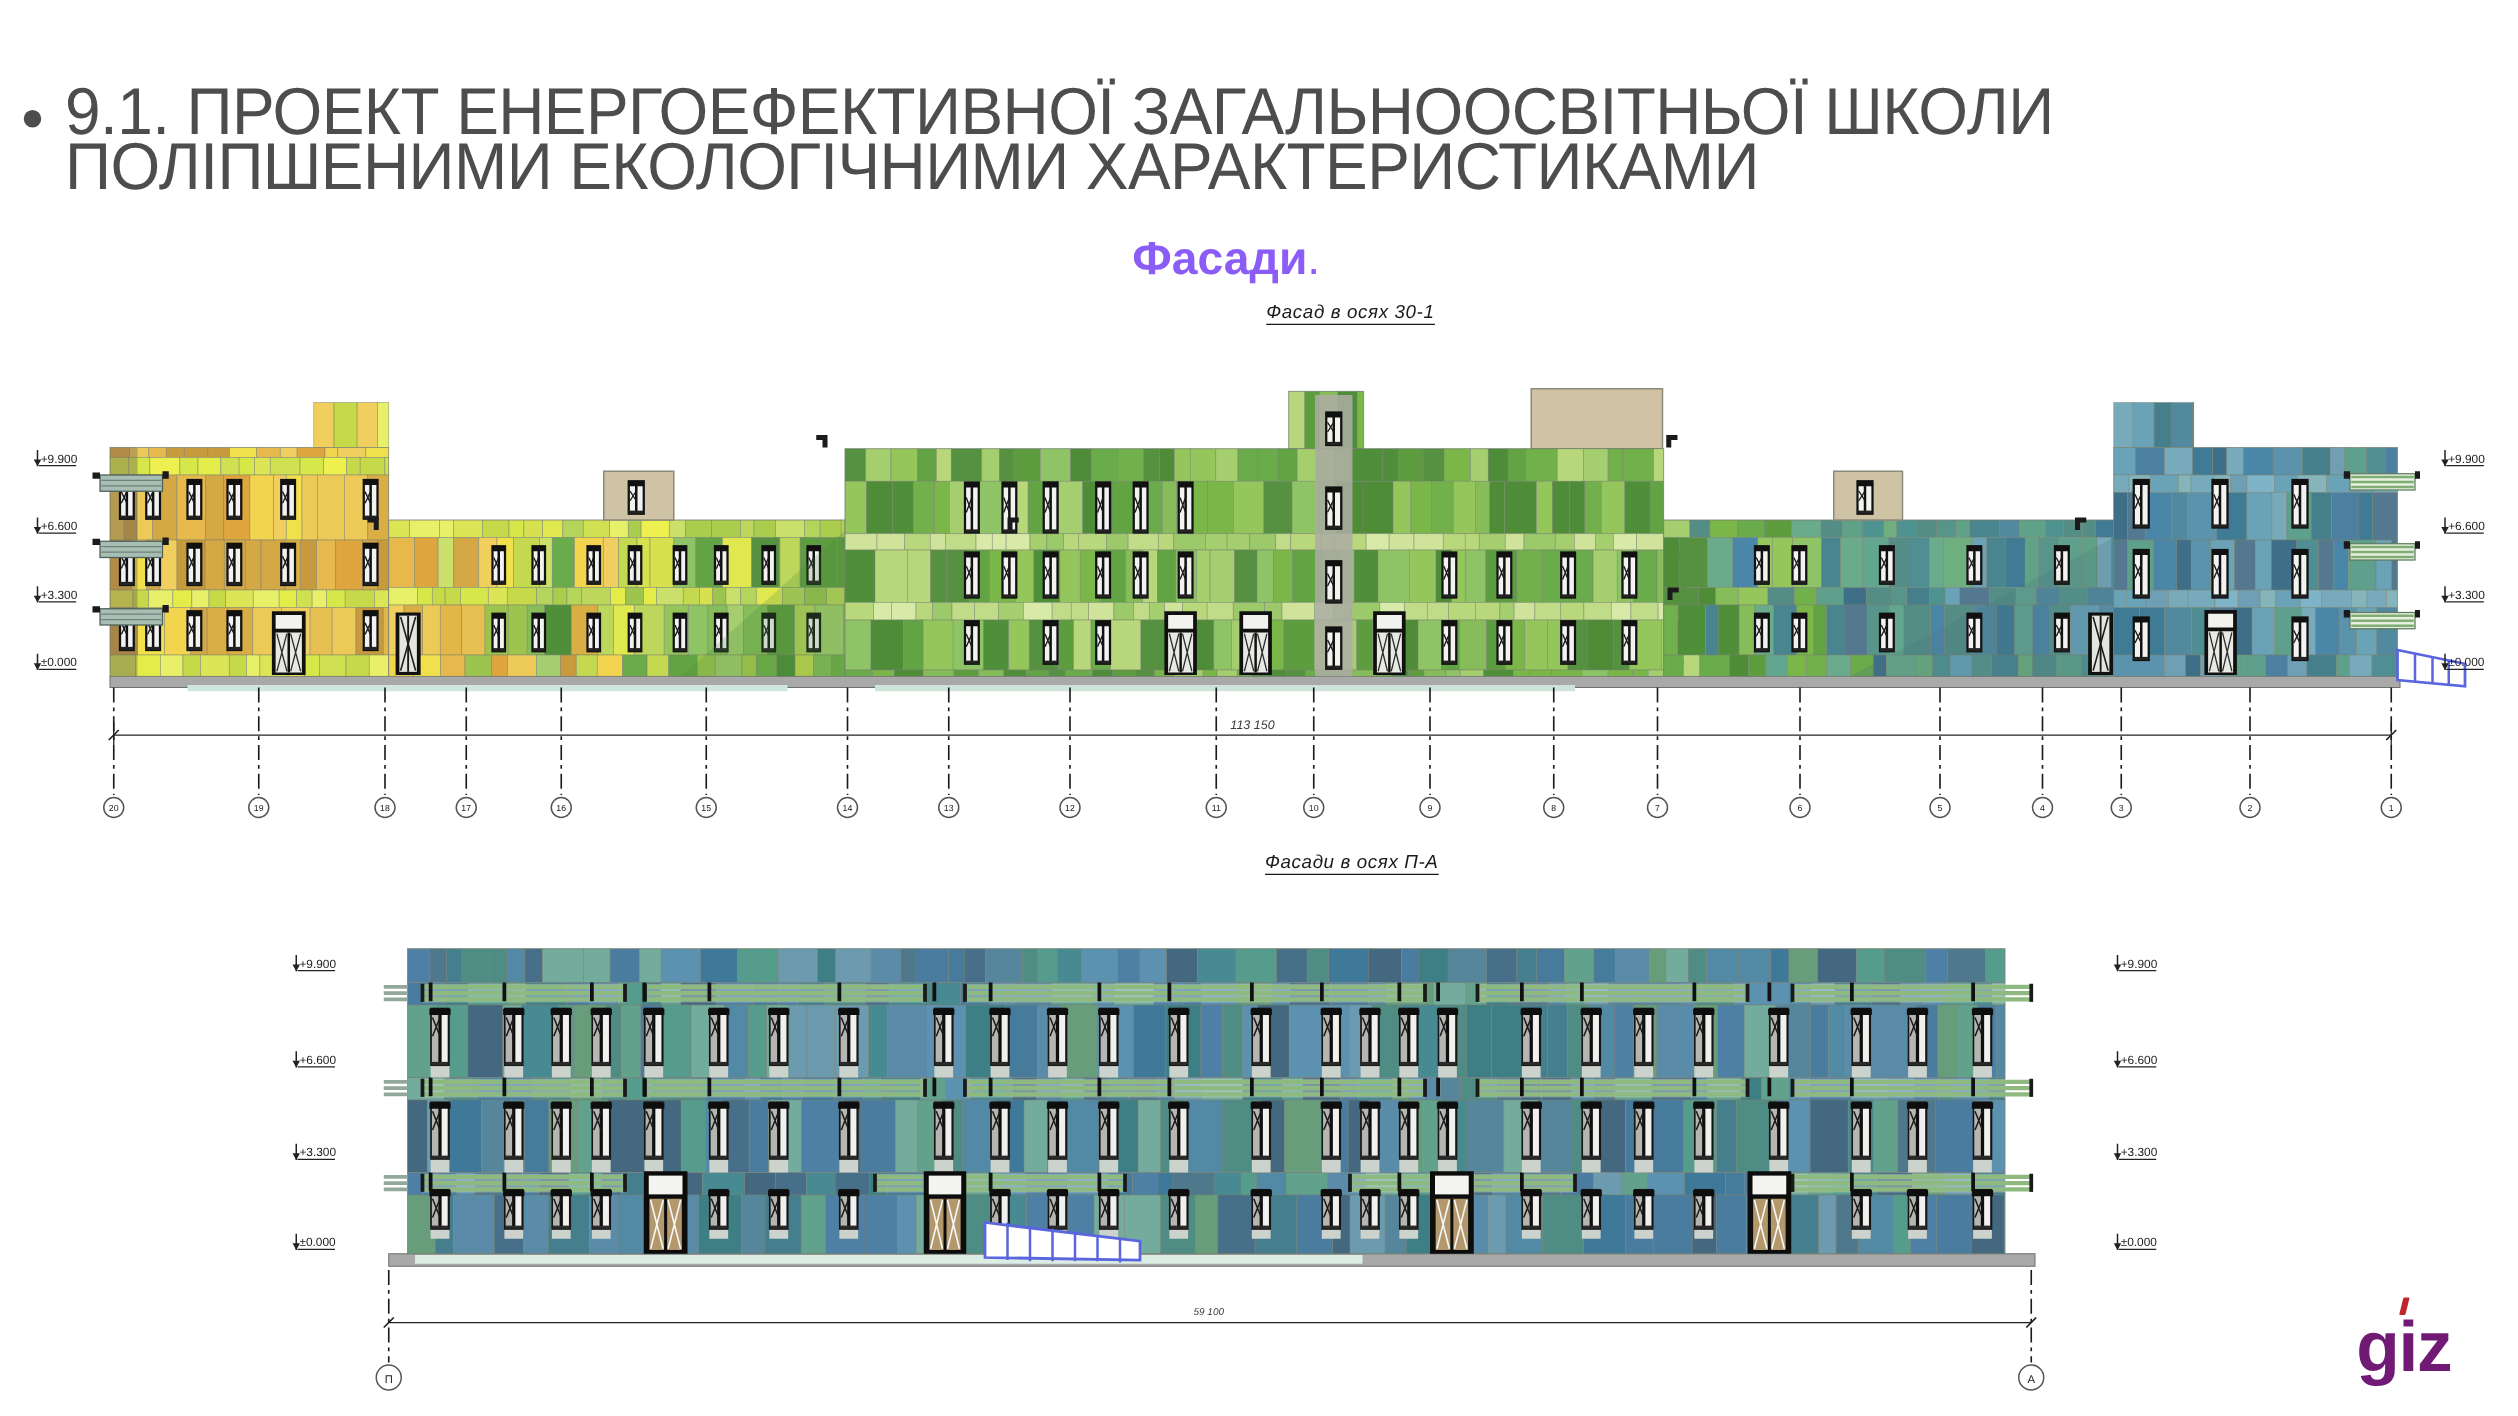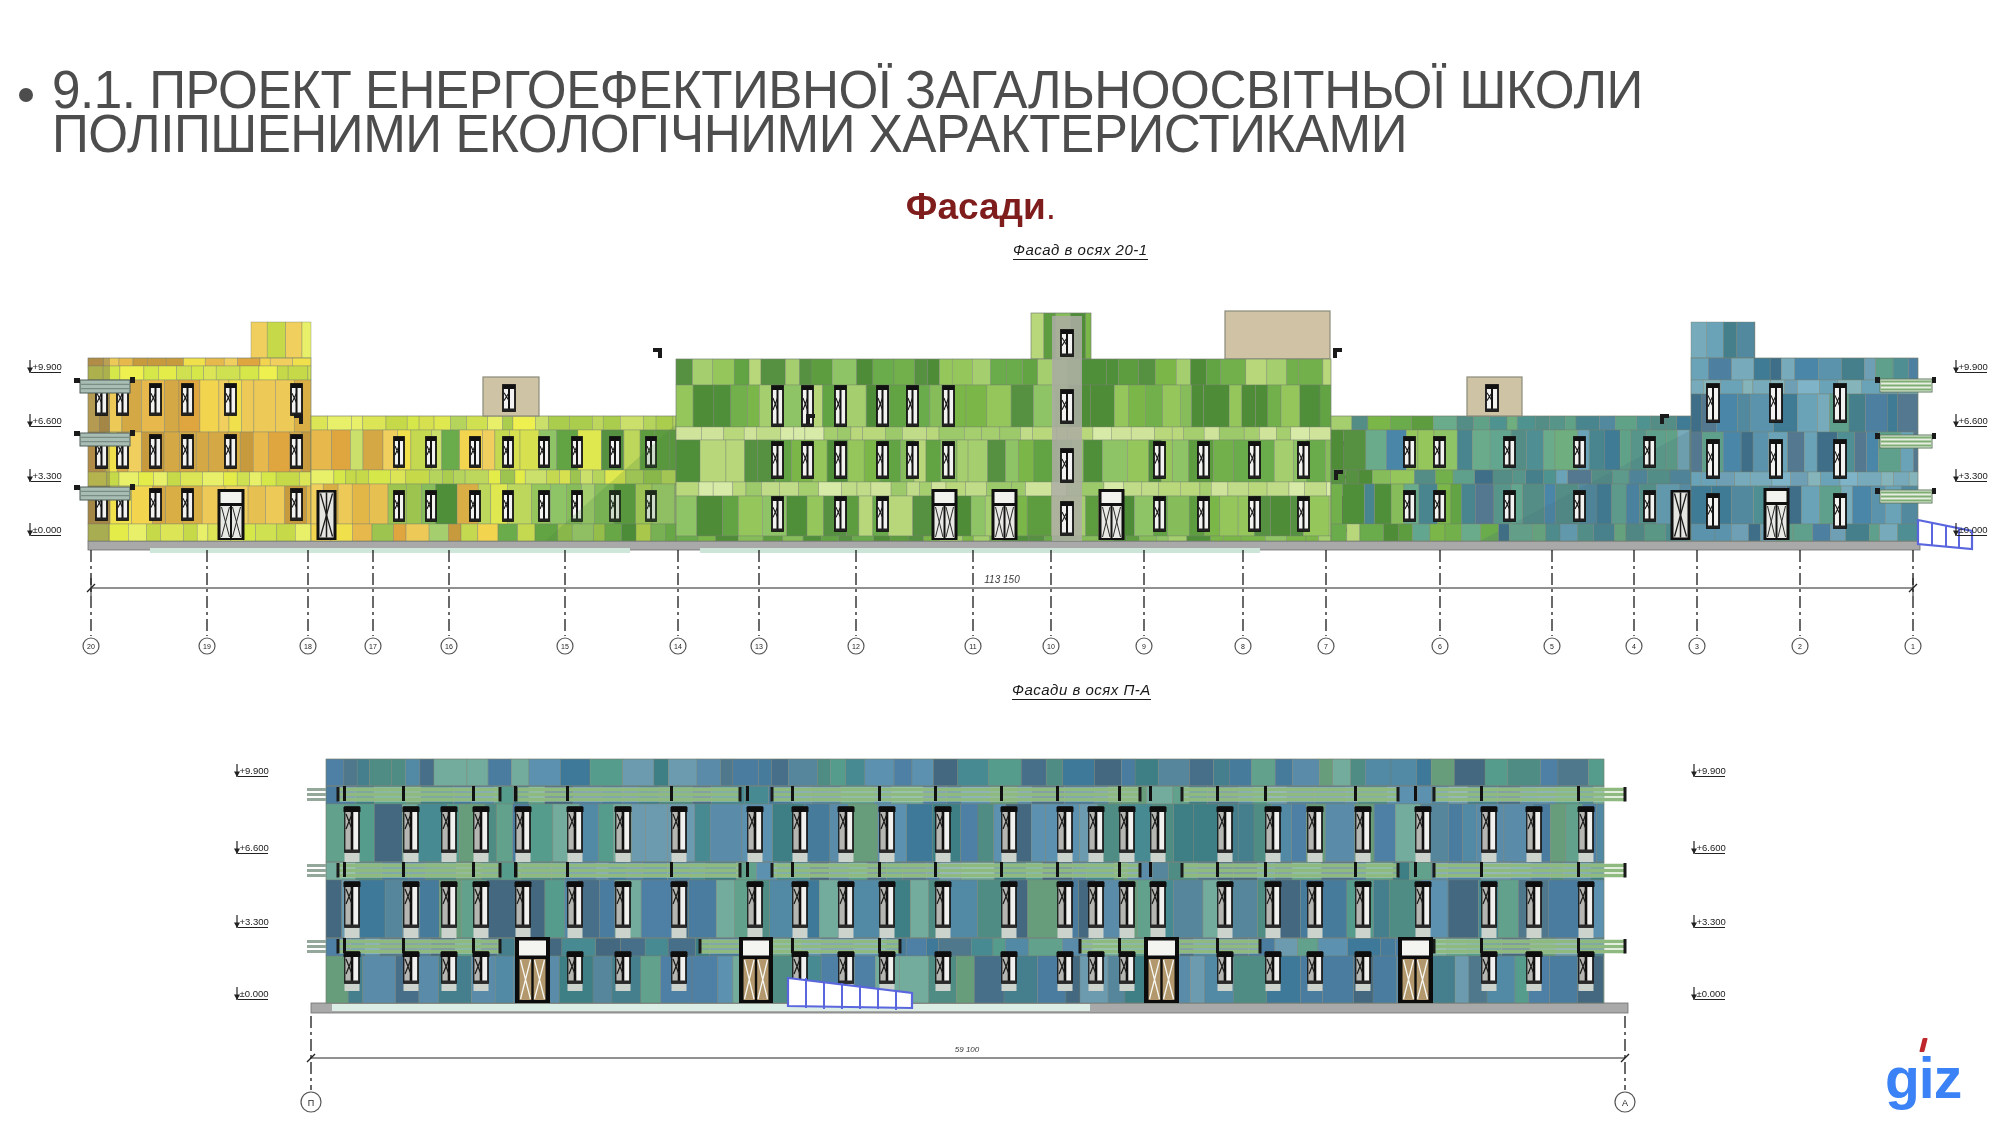--- a/index.html
+++ b/index.html
@@ -1,33 +1,33 @@
 <!DOCTYPE html>
 <html><head><meta charset="utf-8"><title>9.1</title>
 <style>
 html,body{margin:0;padding:0;background:#fff;width:2014px;height:1133px;overflow:hidden}
 body{font-family:"Liberation Sans",sans-serif;position:relative}
 .title{position:absolute;left:52px;top:68px;width:1900px;color:#4d4d4d;font-size:53px;line-height:44px;letter-spacing:-0.5px;transform:scaleX(.966);transform-origin:0 0}
 .bullet{position:absolute;left:19px;top:88px;width:14px;height:14px;border-radius:50%;background:#4d4d4d}
-.h2{position:absolute;left:0;top:186px;width:1962px;text-align:center;color:#7f1d1d;font-size:37px;font-weight:bold}
+.h2{position:absolute;left:0;top:186px;width:1962px;text-align:center;color:#8b5cf6;font-size:37px;font-weight:bold}
 .lbl{position:absolute;color:#1a1a1a;font-size:15px;font-style:italic;letter-spacing:0.5px;border-bottom:1.6px solid #1a1a1a;padding-bottom:1px;white-space:nowrap}
-.giz{position:absolute;left:1885px;top:1045px;color:#3b82f6;font-size:57px;font-weight:bold;letter-spacing:-1px}
+.giz{position:absolute;left:1885px;top:1045px;color:#701a75;font-size:57px;font-weight:bold;letter-spacing:-1px}
 .giz i{font-style:normal;position:relative}
 .giz i b{position:absolute;left:2px;top:-8px;width:5px;height:14px;background:#c0272d;transform:skewX(-14deg);border-radius:1px}
 svg{position:absolute;left:0;top:0}
 </style></head>
 <body>
 
 <div class="bullet"></div>
 
 <div class="title">9.1. ПРОЕКТ ЕНЕРГОЕФЕКТИВНОЇ ЗАГАЛЬНООСВІТНЬОЇ ШКОЛИ<br>ПОЛІПШЕНИМИ ЕКОЛОГІЧНИМИ ХАРАКТЕРИСТИКАМИ</div>
 
 <div class="h2">Фасади<span style="font-weight:normal">.</span></div>
 
-<div class="lbl" style="left:1013px;top:241px">Фасад в осях 20-1</div>
+<div class="lbl" style="left:1013px;top:241px">Фасад в осях 30-1</div>
 
 <div class="lbl" style="left:1012px;top:681px">Фасади в осях П-А</div>
 
 <svg width="2014" height="1133" viewBox="0 0 2014 1133">
     <style>.m rect{stroke:#78816f;stroke-width:0.5;stroke-opacity:0.75}</style>
     <g>
       <rect x="88" y="541" width="1832" height="9" fill="#a9a9a9" stroke="#6f6f6f" stroke-width="0.8"></rect>
       <rect x="150" y="548" width="480" height="5" fill="#cfe6da"></rect>
       <rect x="700" y="548" width="560" height="5" fill="#cde4d8"></rect>
     </g>

